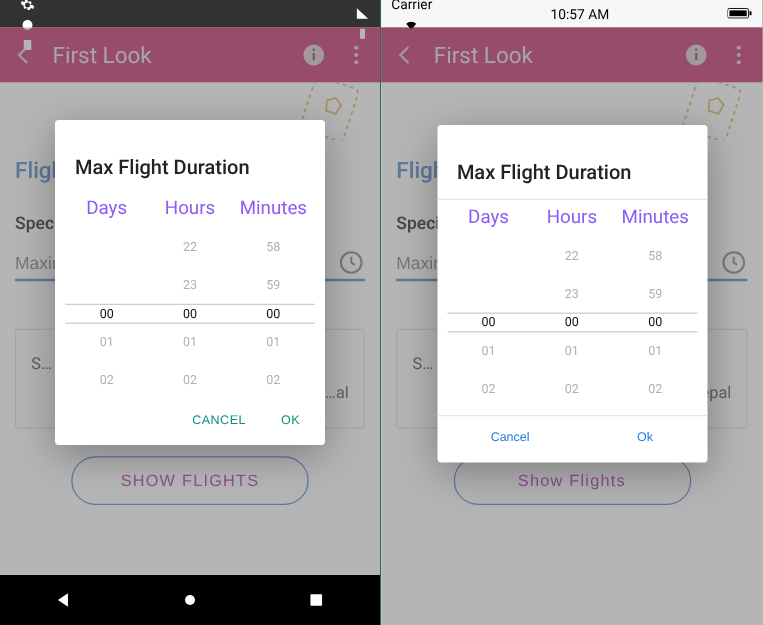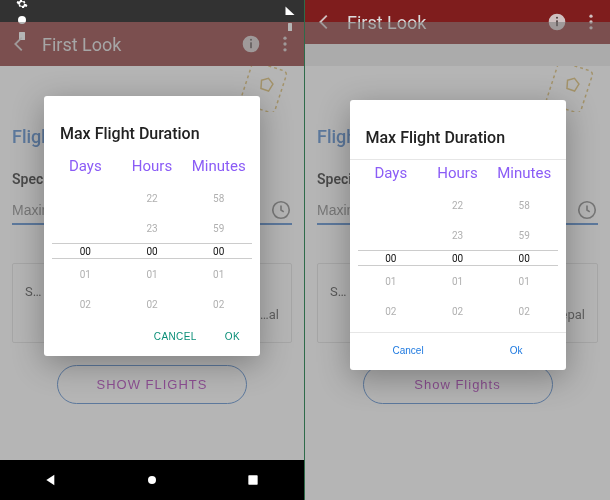--- a/index.html
+++ b/index.html
@@ -38,21 +38,21 @@
     display: flex;
     align-items: center;
     gap: 4px;
     flex-direction: column;
   }
   .status-bar .center { flex: 1; text-align: center; }
   .status-icon { width: 12px; height: 12px; display: inline-block; }
   
   .app-bar {
     height: 44px;
-    background: #7f1d1d;
+    background: #be185d;
     color: #ddd;
     display: flex;
     align-items: center;
     padding: 0 8px;
     gap: 12px;
   }
   .app-bar .title { flex: 1; font-size: 18px; font-weight: 400; }
   .app-bar .icon-btn {
     width: 22px; height: 22px;
     display: flex; align-items: center; justify-content: center;
@@ -367,20 +367,40 @@
         </div>
     </div>
     <div class="dialog-actions">
       <button class="dlg-btn">CANCEL</button>
       <button class="dlg-btn">OK</button>
     </div>
   </div>
 </div>
 
 <div class="phone ios">
+  <div class="status-bar ios">
+    <div class="left">
+      <span>Carrier</span>
+      <span class="status-icon" style="color:#000">
+        <svg viewBox="0 0 24 24" fill="currentColor">
+            <path d="M12 20l8-10a12 12 0 00-16 0l8 10z"></path>
+          </svg>
+      </span>
+    </div>
+    <div class="center">10:57 AM</div>
+    <div class="right">
+      <span class="status-icon" style="width:20px;color:#000">
+        <svg viewBox="0 0 26 12" fill="currentColor">
+            <rect x="0" y="1" width="22" height="10" rx="2" fill="none" stroke="currentColor"></rect>
+            <rect x="2" y="3" width="18" height="6"></rect>
+            <rect x="23" y="4" width="2" height="4"></rect>
+          </svg>
+      </span>
+    </div>
+  </div>
 
   <div class="app-bar">
     <div class="icon-btn">
       <svg viewBox="0 0 24 24" width="22" height="22" fill="none" stroke="currentColor" stroke-width="2">
           <path d="M15 5l-7 7 7 7"></path>
         </svg>
     </div>
     <div class="title">First Look</div>
     <div class="icon-btn">
       <svg viewBox="0 0 24 24" width="20" height="20" fill="currentColor">

